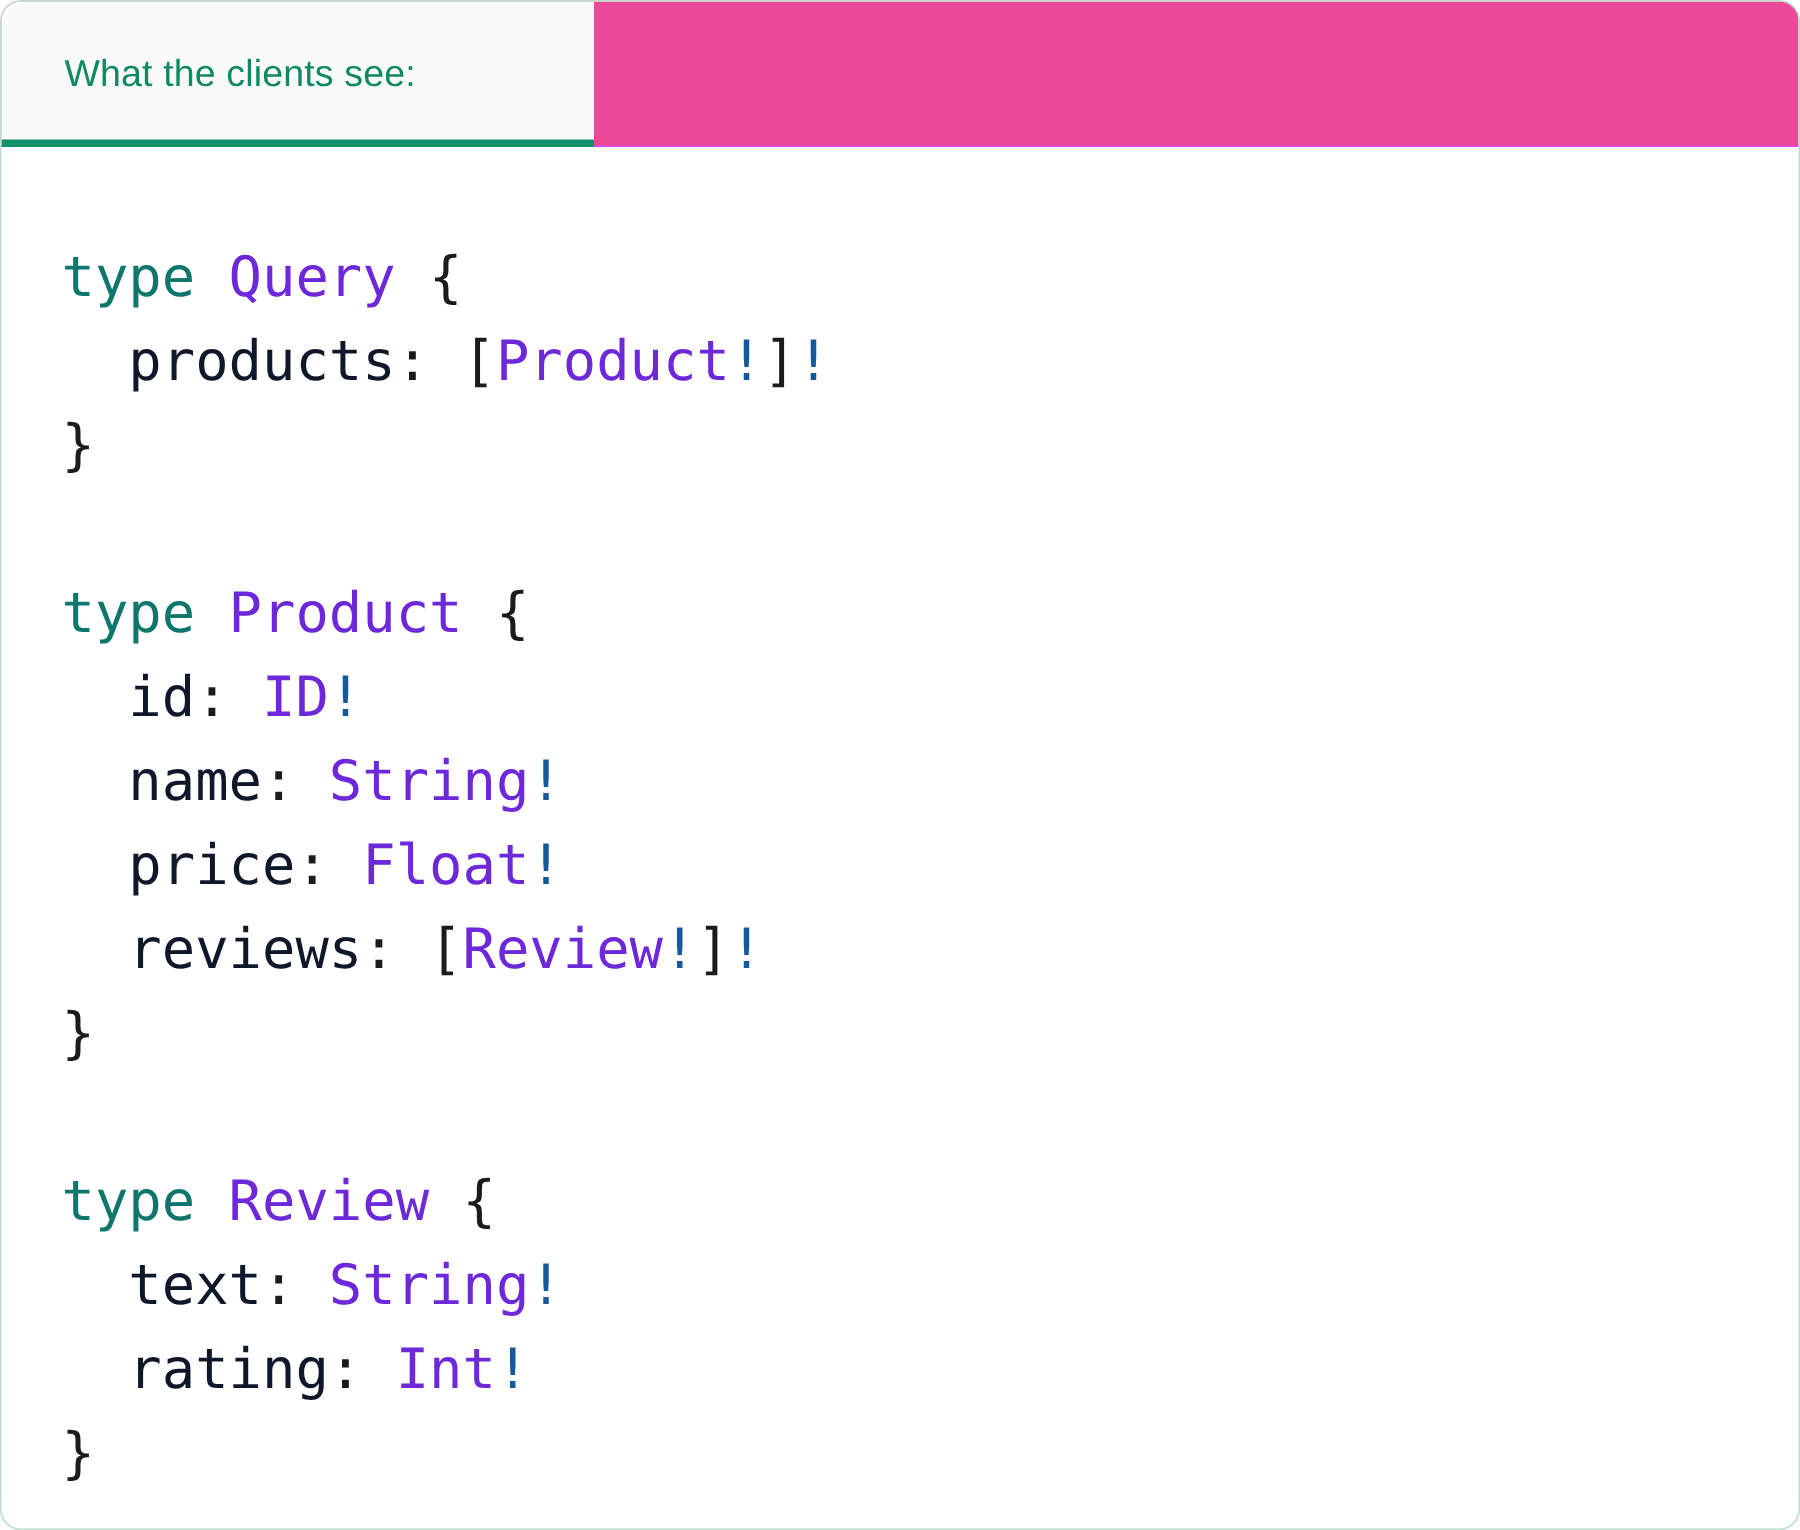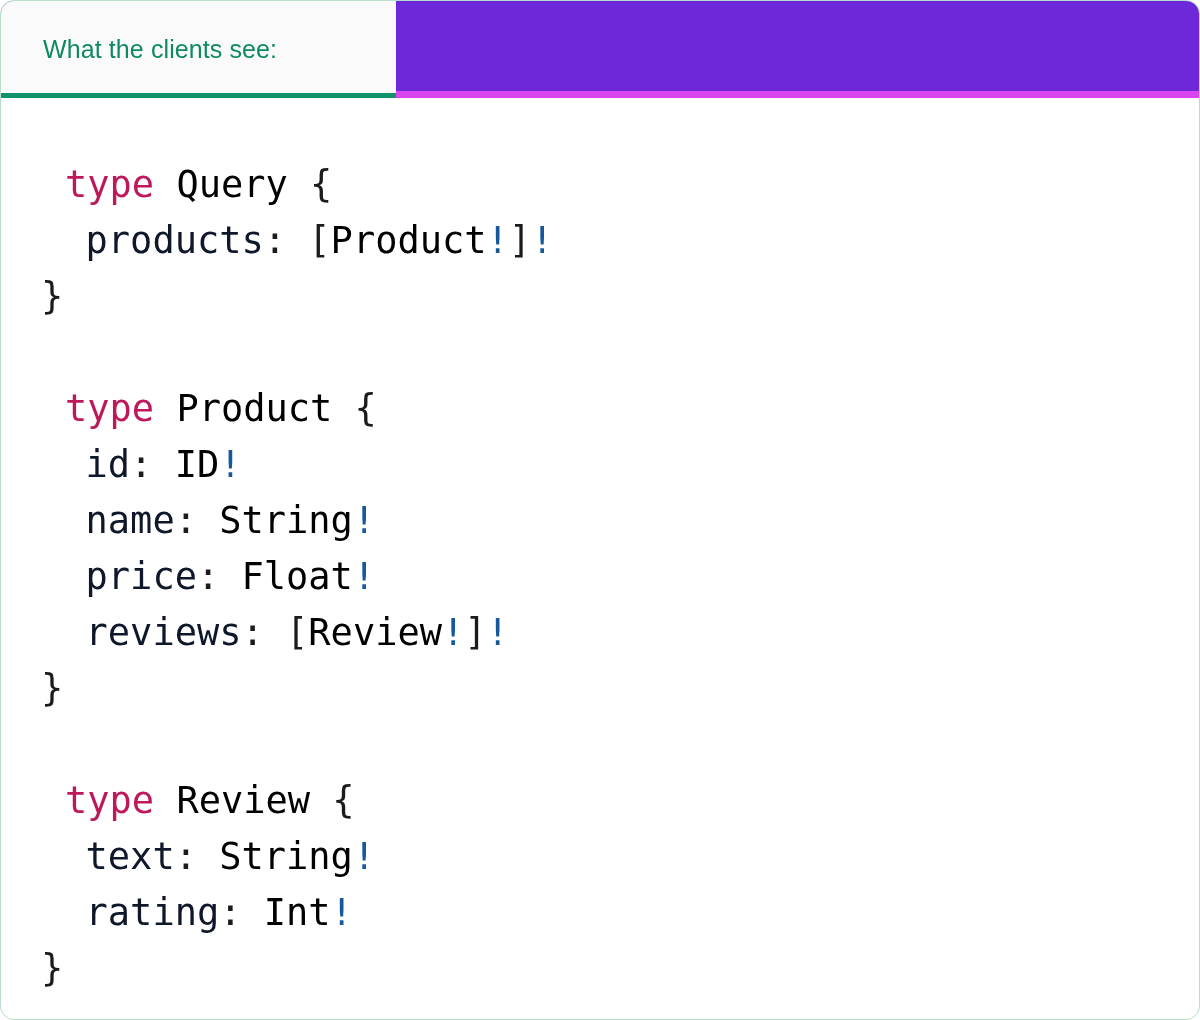--- a/index.html
+++ b/index.html
@@ -25,22 +25,22 @@
     background: #ffffff;
     border: 1px solid #b8ddc9;
     border-radius: 14px;
     overflow: hidden;
   }
 
   
   .tabstrip {
     position: relative;
     height: 97px;
-    background: #6d28d9;
-    border-bottom: 7px solid #d946ef;
+    background: #ec4899;
+    border-bottom: 1px solid #d946ef;
     box-sizing: border-box;
   }
   .tab {
     position: absolute;
     left: 0;
     top: 0;
     width: 395px;
     height: 96px;
     box-sizing: border-box;
     display: flex;
@@ -81,22 +81,22 @@
   }
   .code .ln {
     display: block;
     height: 56px;
   }
   .code .ln.blank {
     height: 56px;
   }
 
   
-  .t-kw   { color: #be185d; margin-left: 24px; }
-  .t-type { color: #000000; }
+  .t-kw   { color: #0f766e; }
+  .t-type { color: #6d28d9; }
   .t-punc { color: #1b1b1b; }
   .t-field{ color: #0f172a; }
   .t-bang { color: #15589c; }
 </style>
 </head>
 <body>
 
 <div class="card">
 
   <div class="tabstrip">

